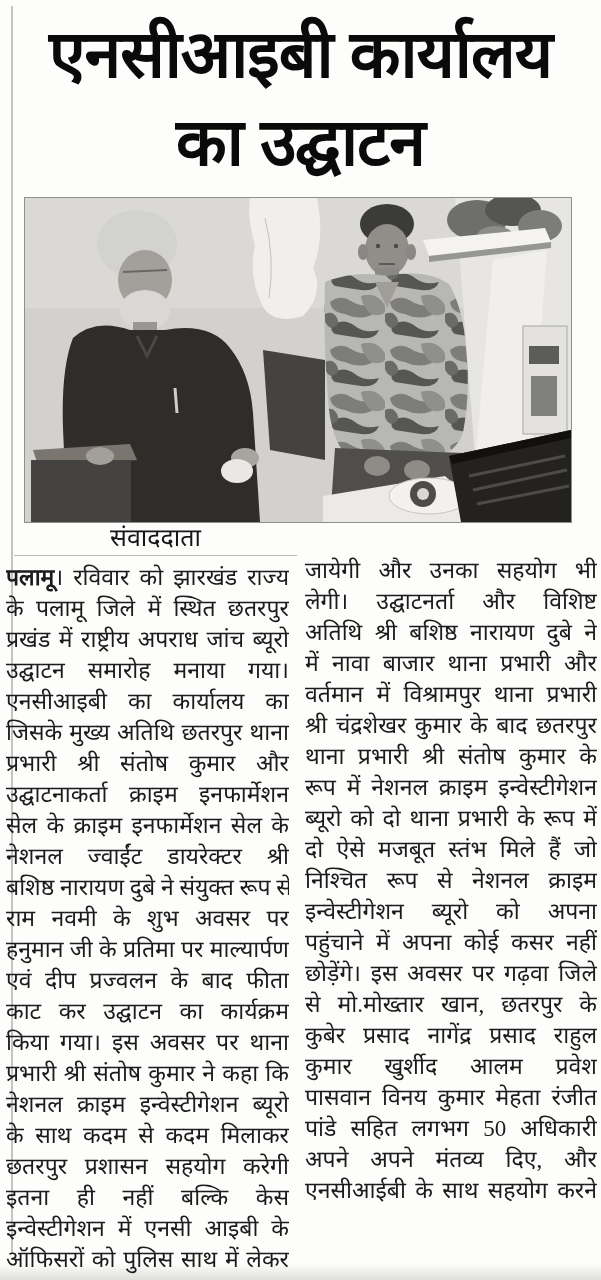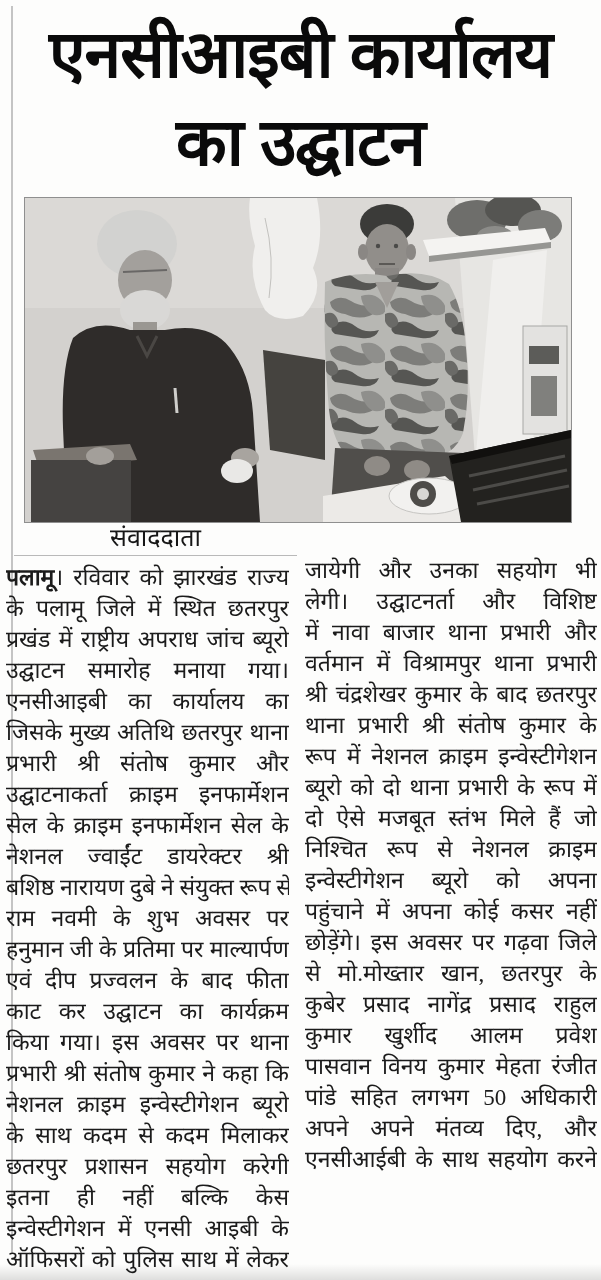--- a/index.html
+++ b/index.html
@@ -174,20 +174,21 @@
       <div class="tline">छतरपुर प्रशासन सहयोग करेगी</div>
       <div class="tline">इतना ही नहीं बल्कि केस</div>
       <div class="tline">इन्वेस्टीगेशन में एनसी आइबी के</div>
       <div class="tline">ऑफिसरों को पुलिस साथ में लेकर</div>
     </div>
 
   <div class="col right">
 
   <div class="tline">जायेगी और उनका सहयोग भी</div>
       <div class="tline">लेगी। उद्घाटनर्ता और विशिष्ट</div>
+      <div class="tline">अतिथि श्री बशिष्ठ नारायण दुबे ने</div>
       <div class="tline">में नावा बाजार थाना प्रभारी और</div>
       <div class="tline">वर्तमान में विश्रामपुर थाना प्रभारी</div>
       <div class="tline">श्री चंद्रशेखर कुमार के बाद छतरपुर</div>
       <div class="tline">थाना प्रभारी श्री संतोष कुमार के</div>
       <div class="tline">रूप में नेशनल क्राइम इन्वेस्टीगेशन</div>
       <div class="tline">ब्यूरो को दो थाना प्रभारी के रूप में</div>
       <div class="tline">दो ऐसे मजबूत स्तंभ मिले हैं जो</div>
       <div class="tline">निश्चित रूप से नेशनल क्राइम</div>
       <div class="tline">इन्वेस्टीगेशन ब्यूरो को अपना</div>
       <div class="tline">पहुंचाने में अपना कोई कसर नहीं</div>

